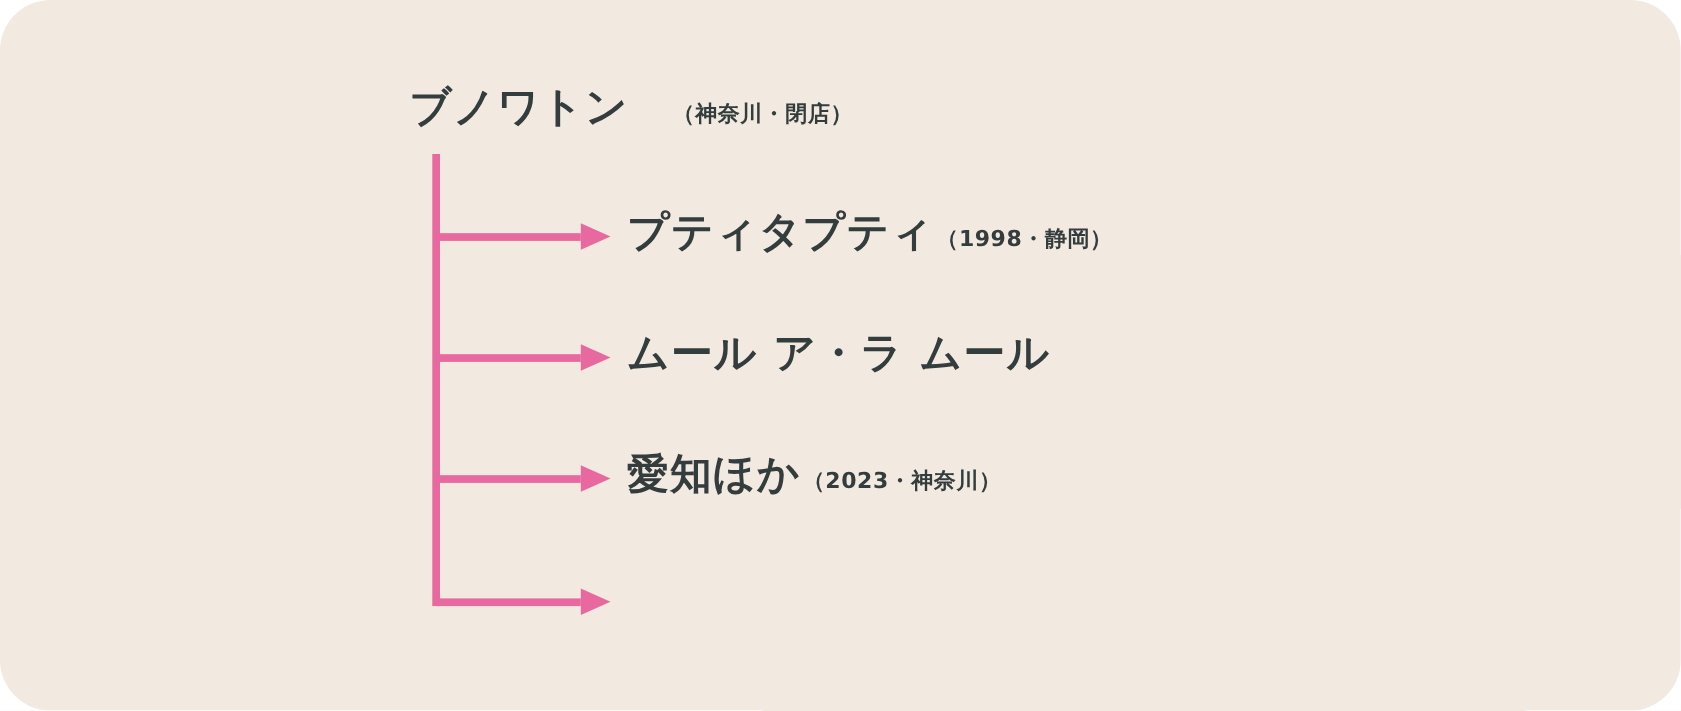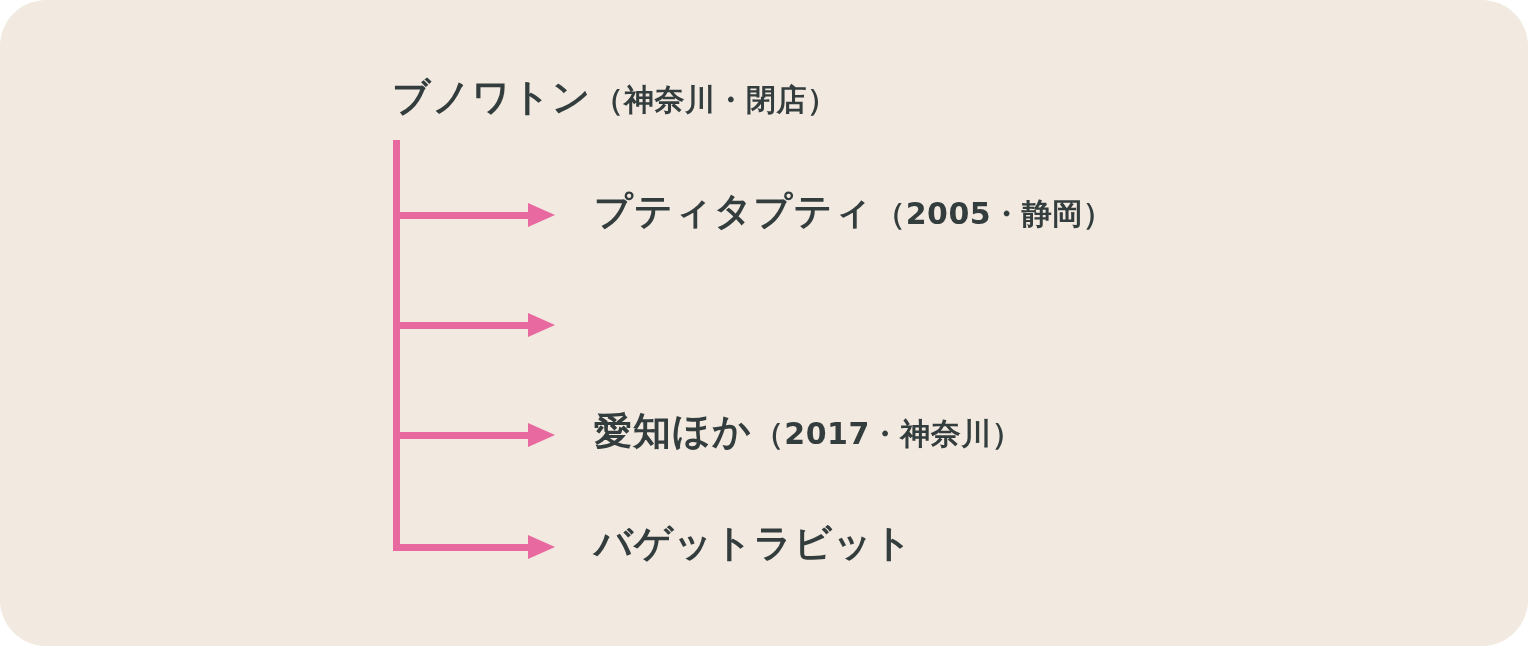--- a/index.html
+++ b/index.html
@@ -24,27 +24,28 @@
     align-items: baseline;
     white-space: nowrap;
     color: var(--fg, #333d3d);
   }
   .node-name {
     font-size: 38px;
     letter-spacing: 1px;
     line-height: 1.15;
   }
   .node-note {
-    font-size: 30px;
+    font-size: 20px;
     letter-spacing: 0.5px;
     margin-left: 2px;
   }
   .root-label {
-    left: 392px;
+    left: 372px;
     top: 76px;
+    gap: 38px;
   }
   .trunk {
     position: absolute;
     left: 393px;
     top: 140px;
     width: 7px;
     height: 411px;
     background: var(--accent, #e7699f);
   }
   .branch {
@@ -64,62 +65,62 @@
     position: absolute;
     left: 528px;
     top: calc(var(--y) - 12px);
     width: 0;
     height: 0;
     border-left: 27px solid var(--accent, #e7699f);
     border-top: 12px solid transparent;
     border-bottom: 12px solid transparent;
   }
   .branch .node-label {
-    left: 594px;
+    left: 570px;
     top: calc(var(--y) - 25px);
   }
 </style>
 </head>
 <body>
 
 <div class="canvas">
 
   <div class="node-label root-label">
     <span class="node-name">ブノワトン</span>
     <span class="node-note">（神奈川・閉店）</span>
   </div>
 
   <div class="trunk"></div>
 
   <div class="branch" style="--y:215px">
     <div class="shaft"></div>
     <div class="head"></div>
     <div class="node-label">
       <span class="node-name">プティタプティ</span>
-      <span class="node-note">（2005・静岡）</span>
+      <span class="node-note">（1998・静岡）</span>
     </div>
   </div>
 
   <div class="branch" style="--y:325px">
     <div class="shaft"></div>
     <div class="head"></div>
     <div class="node-label">
+      <span class="node-name">ムール ア・ラ ムール</span>
     </div>
   </div>
 
   <div class="branch" style="--y:435px">
     <div class="shaft"></div>
     <div class="head"></div>
     <div class="node-label">
       <span class="node-name">愛知ほか</span>
-      <span class="node-note">（2017・神奈川）</span>
+      <span class="node-note">（2023・神奈川）</span>
     </div>
   </div>
 
   <div class="branch" style="--y:547px">
     <div class="shaft"></div>
     <div class="head"></div>
     <div class="node-label">
-      <span class="node-name">バゲットラビット</span>
     </div>
   </div>
 
 </div>
 
 </body></html>

